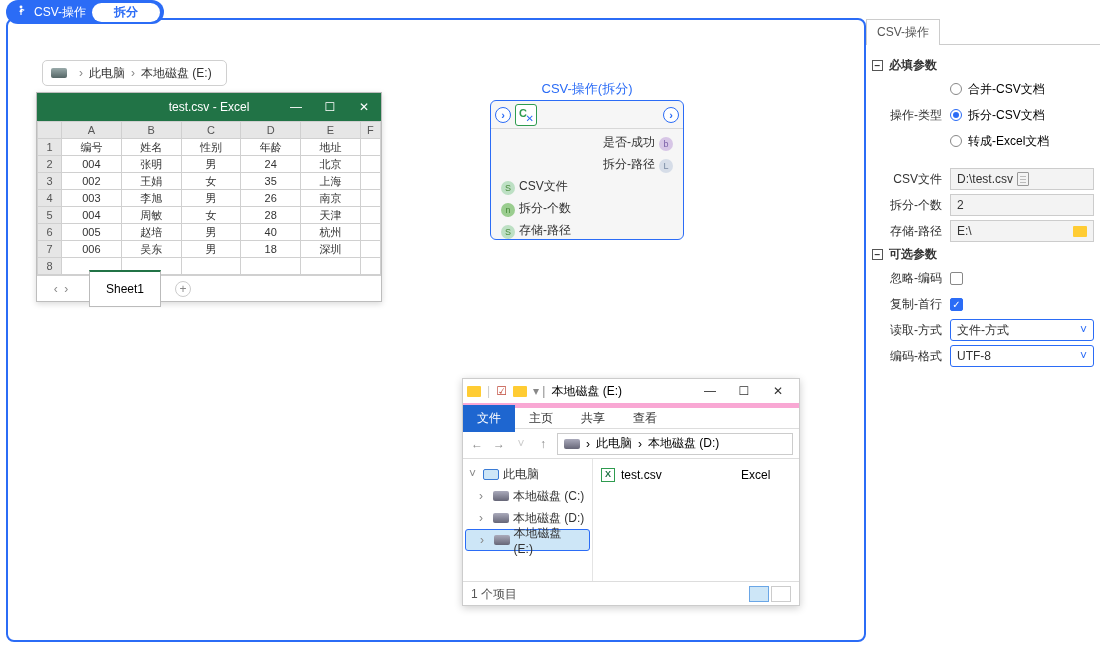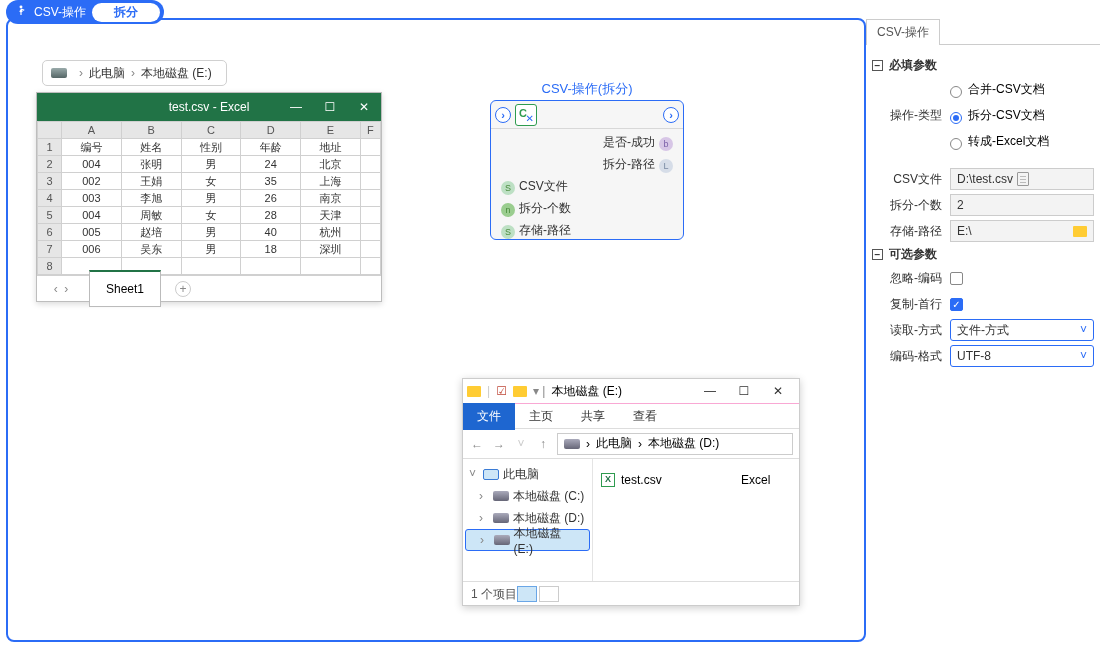--- a/index.html
+++ b/index.html
@@ -43,53 +43,53 @@
 .pin.l{background:#d6dde8;color:#7a8aa3}
 .pin.s{background:#bde0c4;color:#498a3c}
 .node-row .txt{font-size:12px}
 
 .explorer{position:absolute;left:462px;top:378px;width:338px;height:228px;background:#fff;border:1px solid #ccc;box-shadow:0 2px 8px rgba(0,0,0,.2)}
 .exp-top{height:24px;display:flex;align-items:center;justify-content:space-between;padding:0 4px}
 .exp-top .l{display:flex;align-items:center;gap:6px}
 .folder-ic{width:14px;height:11px;background:#ffcc33;border-radius:1px}
 .exp-top .r{display:flex}
 .exp-top .r div{width:34px;text-align:center;color:#333}
-.exp-ribbon{height:26px;display:flex;align-items:center;border-top:1px solid #f9a8d4;border-bottom:1px solid #ddd}
+.exp-ribbon{height:26px;display:flex;align-items:center;border-top:5px solid #f9a8d4;border-bottom:1px solid #ddd}
 .exp-ribbon .file{background:#1e66d0;color:#fff;padding:5px 14px}
 .exp-ribbon .t{padding:0 14px;color:#333}
 .exp-addr{height:30px;display:flex;align-items:center;padding:0 6px;gap:6px;border-bottom:1px solid #ddd}
 .exp-addr .arr{color:#888;width:16px;text-align:center}
 .exp-addr .path{flex:1;border:1px solid #ccc;height:22px;display:flex;align-items:center;padding:0 6px;gap:6px}
 .exp-body{display:flex;height:122px}
 .tree{width:130px;border-right:1px solid #e4e4e4;padding:4px 2px}
 .tree-row{display:flex;align-items:center;height:22px;padding:0 4px;gap:4px;color:#333}
 .tree-row.sel{background:#cde6f7}
 .tree-row .chv{width:10px;color:#888}
 .disk-ic{width:16px;height:10px;background:linear-gradient(#aab,#667);border-radius:2px}
 .pc-ic{width:16px;height:11px;border:1px solid #3a7bd5;border-radius:2px;background:#cde6f7}
 .files{flex:1;padding:4px 8px}
 .files .hdrs{display:flex;color:#555;border-bottom:1px solid #eee;padding-bottom:4px}
 .files .hdrs .c1{width:140px}
-.files .frow{display:flex;align-items:flex-end;height:24px}
+.files .frow{display:flex;align-items:center;height:24px}
 .files .frow .c1{width:140px;display:flex;align-items:center;gap:6px}
 .xf{width:14px;height:14px;background:#fff;border:1px solid #2e9b4f;position:relative}
 .xf::after{content:"X";color:#217346;font-size:9px;font-weight:bold;position:absolute;left:3px;top:0}
-.exp-status{height:24px;border-top:1px solid #ddd;display:flex;align-items:center;padding:12px 8px;color:#555}
+.exp-status{height:24px;border-top:1px solid #ddd;display:flex;align-items:center;justify-content:space-between;padding:12px 8px;color:#555}
 .exp-status .views{display:flex;gap:2px}
 .exp-status .views div{width:20px;height:16px;border:1px solid #ccc}
 .exp-status .views .on{background:#cde6f7;border-color:#6aa6e6}
 
 .panel{position:absolute;right:6px;top:18px;width:234px;bottom:8px}
 .panel-tab{border:1px solid #ccc;border-bottom:none;background:#fff;display:inline-block;padding:4px 10px;color:#555;position:relative;top:1px}
 .panel-body{border-top:1px solid #ccc;background:#fff;padding:8px 6px}
 .sect{display:flex;align-items:center;margin:4px 0;color:#333;font-weight:bold}
 .sect .box{width:11px;height:11px;border:1px solid #555;margin-right:6px;text-align:center;line-height:9px;font-size:10px}
 .prow{display:flex;align-items:center;margin:4px 0;min-height:22px}
 .prow .lbl{width:78px;text-align:right;padding-right:8px;color:#333}
-.prow .val{flex:1;display:flex;align-items:flex-end}
+.prow .val{flex:1;display:flex;align-items:center}
 .radio{width:12px;height:12px;border:1px solid #888;border-radius:50%;margin-right:6px;display:flex;align-items:center;justify-content:center}
 .radio.on{border-color:#2b6cf6}
 .radio.on::after{content:"";width:6px;height:6px;background:#2b6cf6;border-radius:50%}
 .inp{flex:1;height:22px;border:1px solid #ccc;background:#fff;display:flex;align-items:center;padding:0 6px;color:#333}
 .inp.ro{background:#f3f3f3}
 .inp .fold{margin-left:auto;width:14px;height:11px;background:#ffcc33;border-radius:1px}
 .chk{width:13px;height:13px;border:1px solid #888;border-radius:2px;display:flex;align-items:center;justify-content:center}
 .chk.on{background:#2b6cf6;border-color:#2b6cf6;color:#fff;font-size:10px}
 .sel{flex:1;height:22px;border:1px solid #2b6cf6;border-radius:3px;display:flex;align-items:center;padding:0 6px;color:#333;justify-content:space-between}
 .sel .dd{color:#2b6cf6}

